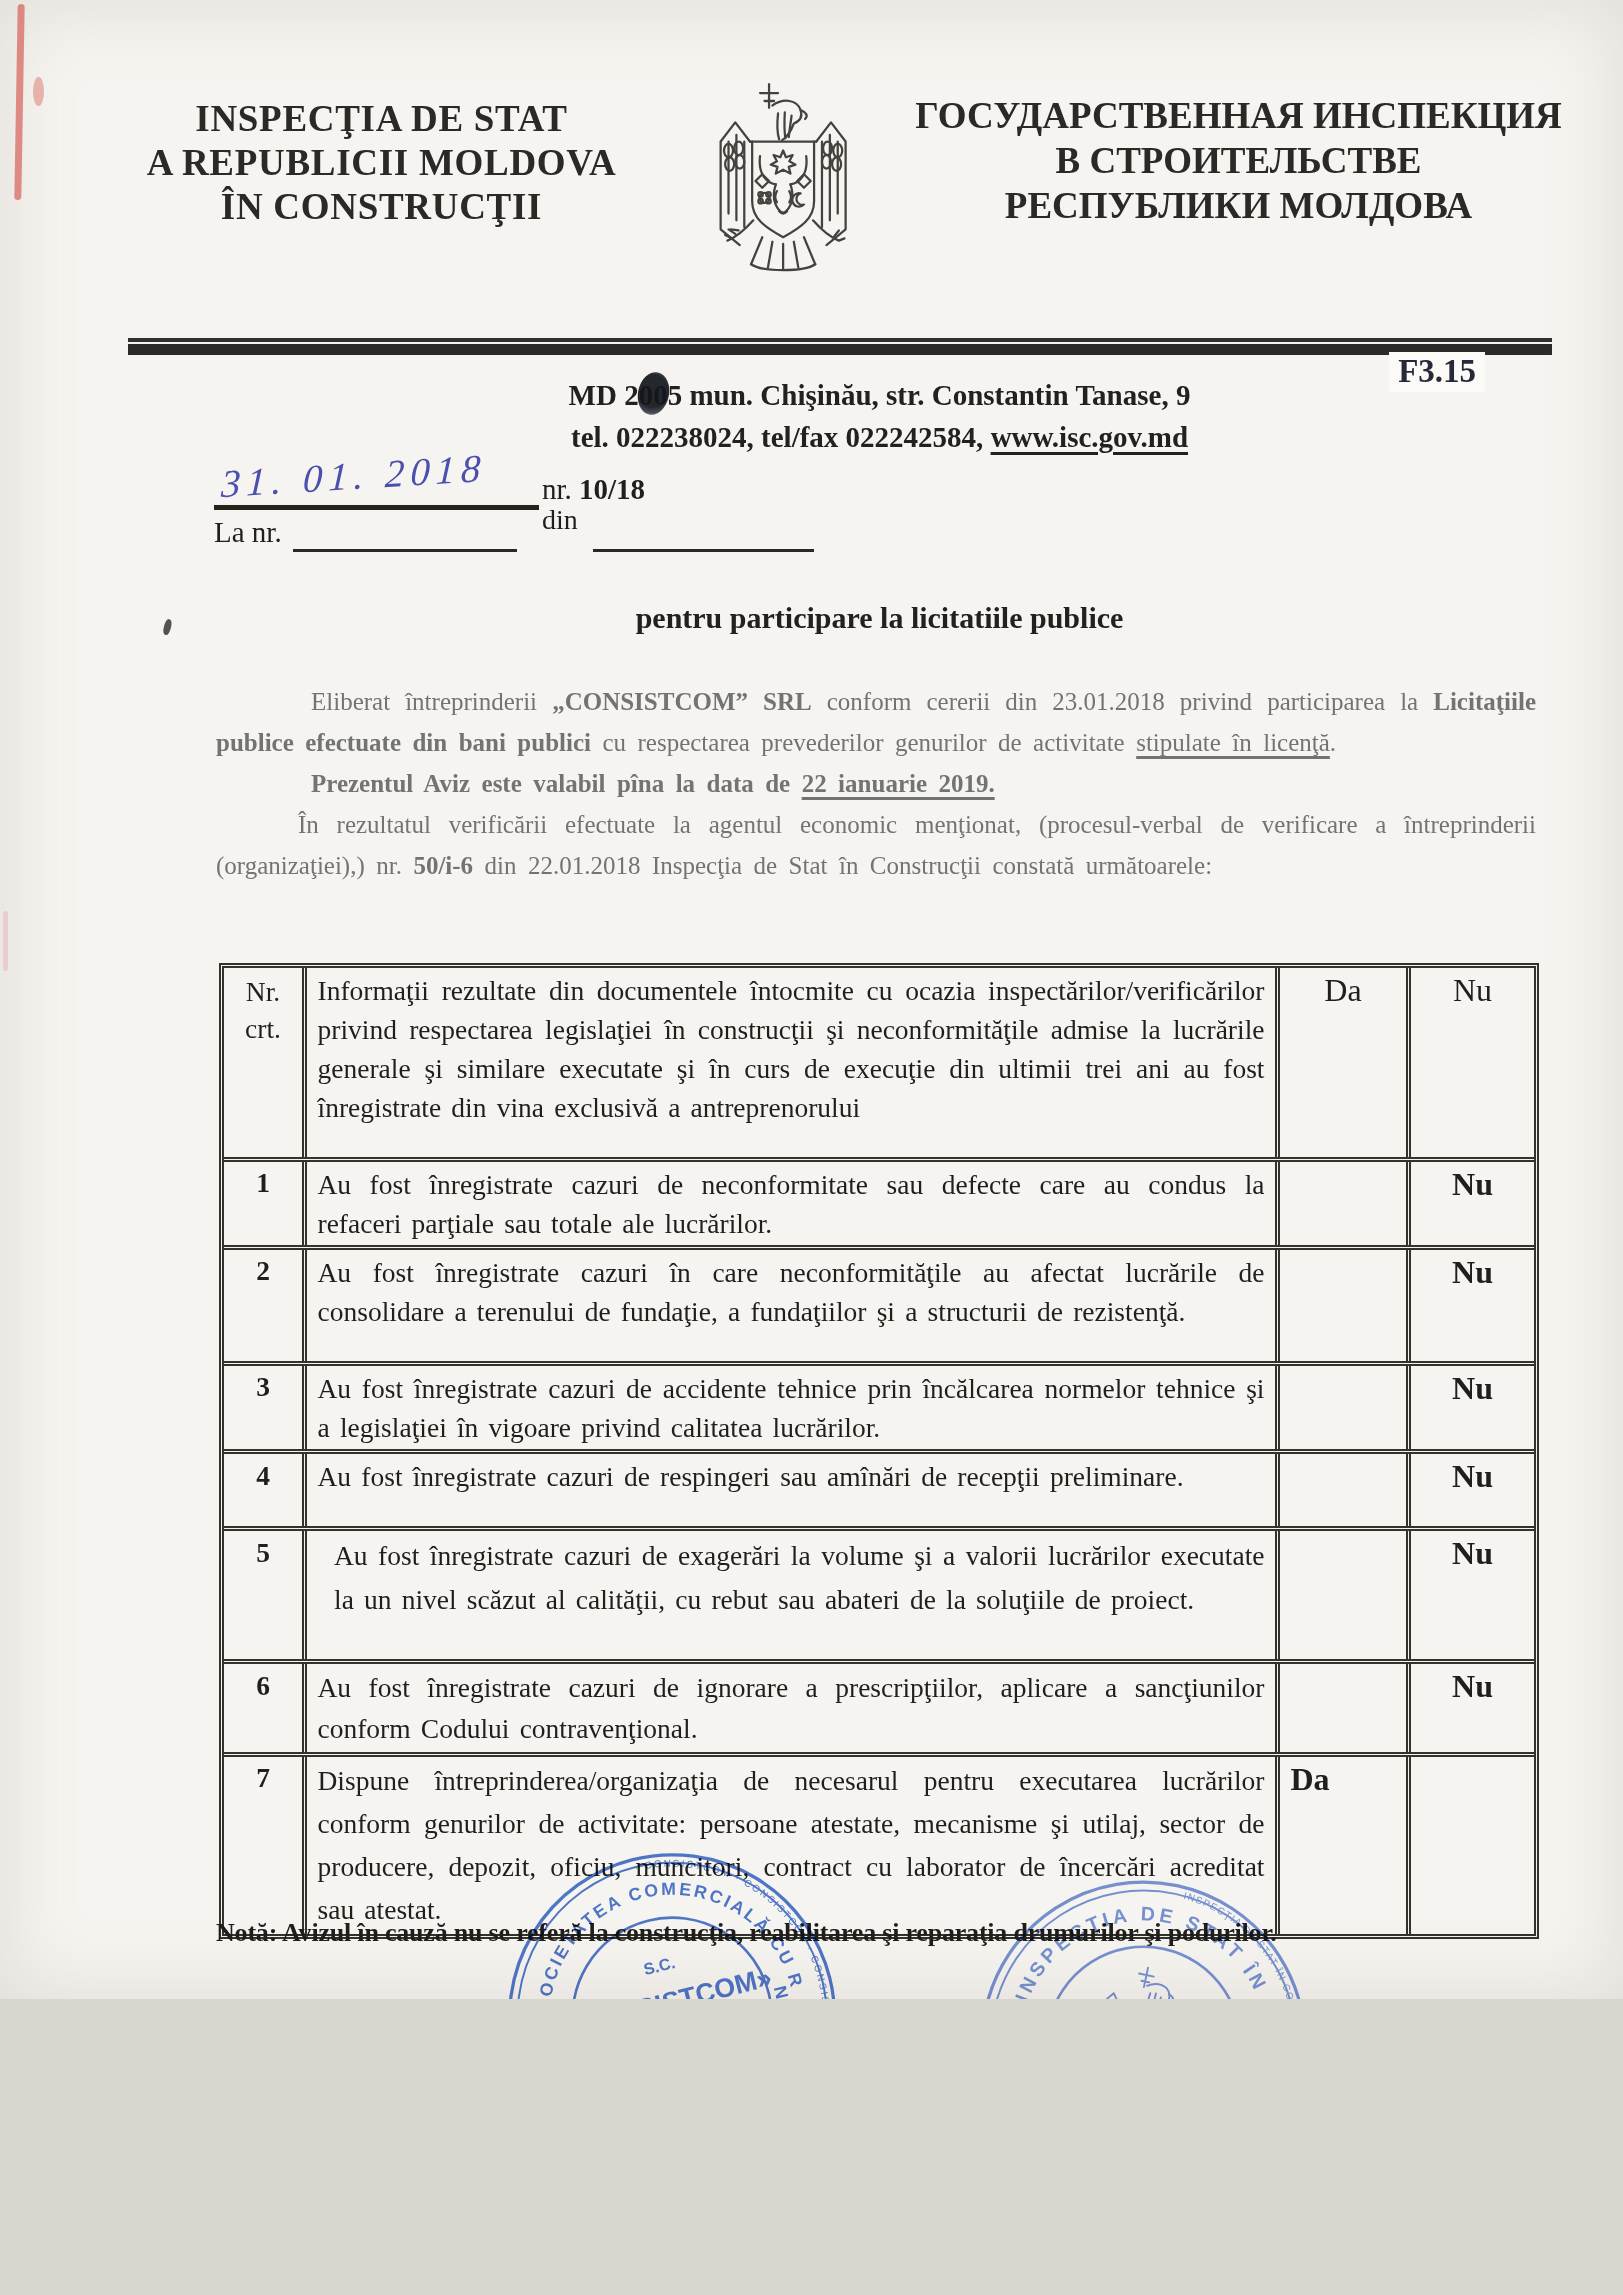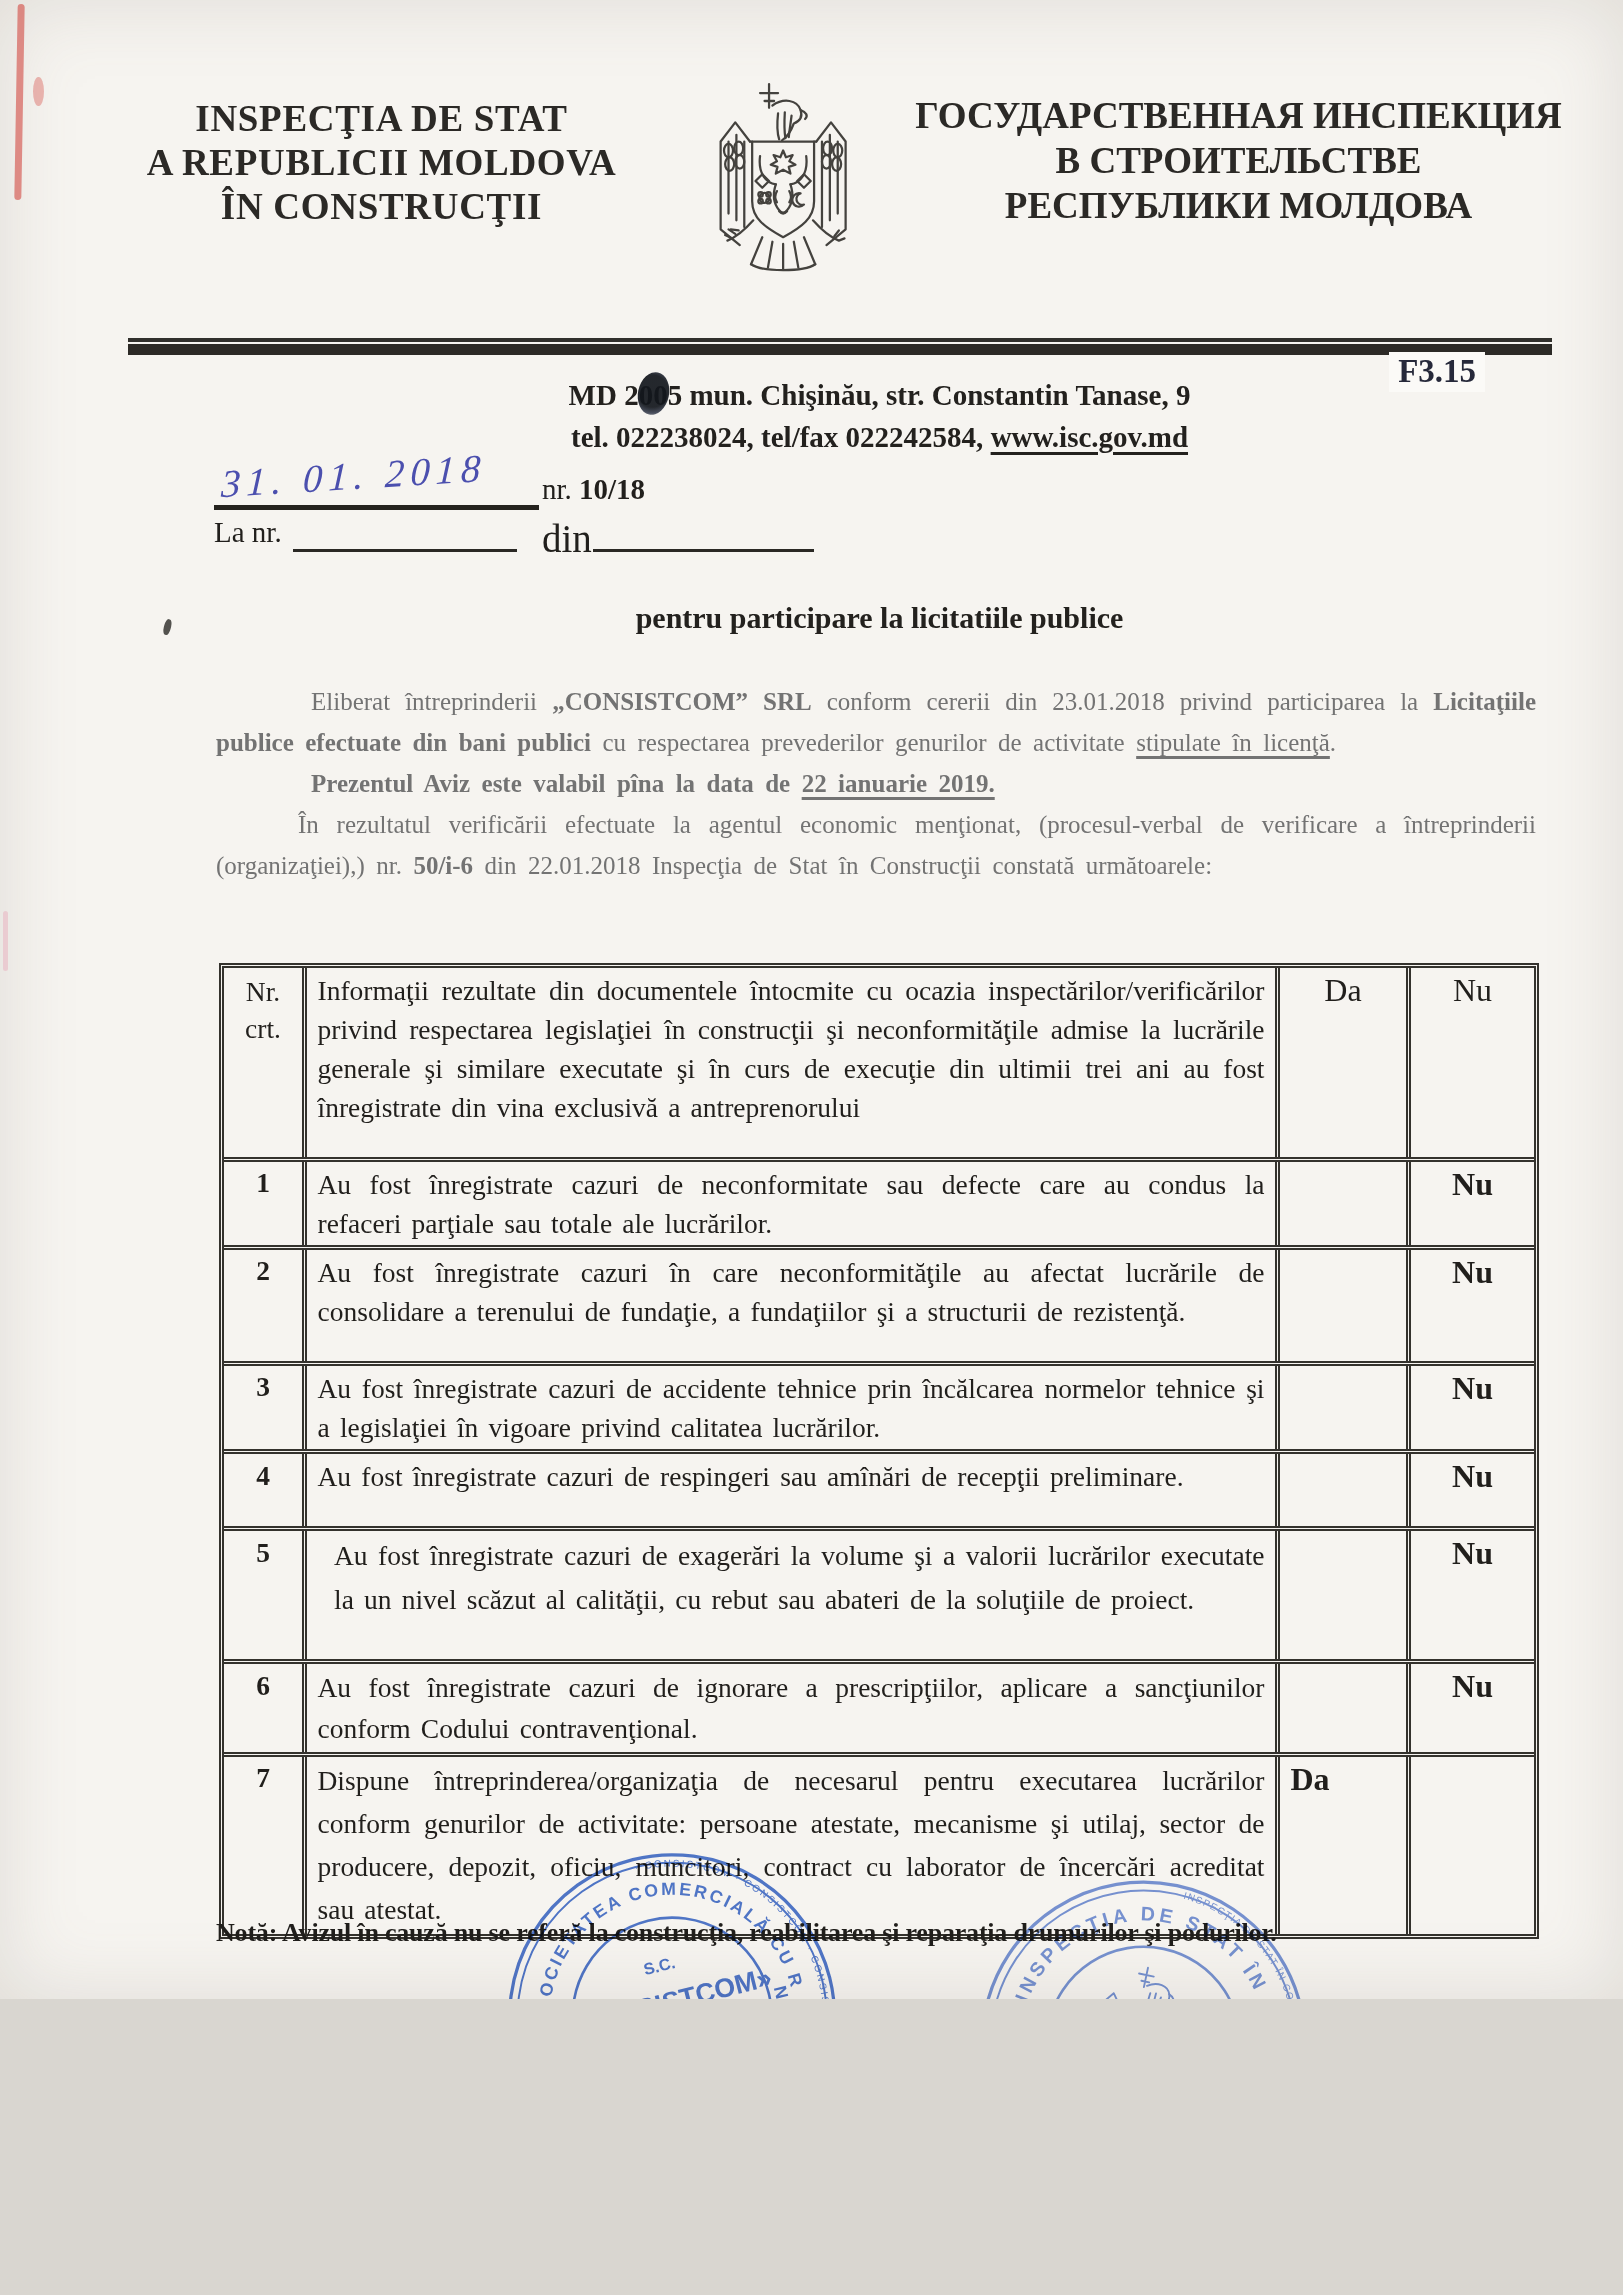--- a/index.html
+++ b/index.html
@@ -28,21 +28,21 @@
            background:radial-gradient(circle at 45% 45%,#12161c 0 55%,#3a4050 75%,rgba(40,44,56,.25));
            transform:rotate(12deg);opacity:.92;}
   
   .hand-date{position:absolute;left:221px;top:453px;font-size:39px;font-style:italic;
              color:#4b4fae;letter-spacing:5.9px;transform:rotate(-3.5deg) skewX(-6deg);white-space:nowrap;}
   .date-line{position:absolute;left:214px;top:505px;width:325px;height:4.6px;background:#25231e;}
   .nr-row{position:absolute;left:542px;top:473px;font-size:29px;}
   .nr-row b{font-weight:bold;}
   .lanr{position:absolute;left:214px;top:516px;font-size:29px;}
   .lanr-line{position:absolute;left:293px;top:549px;width:224px;height:3.3px;background:#2a2824;}
-  .din{position:absolute;left:542px;top:516px;font-size:39px;}
+  .din{position:absolute;left:542px;top:504px;font-size:28px;}
   .din-line{position:absolute;left:593px;top:549px;width:221px;height:3.3px;background:#2a2824;}
   
   .title{position:absolute;left:157px;top:547px;width:1445px;text-align:center;
          font-size:35px;font-weight:bold;letter-spacing:9.2px;color:#23211e;}
   .subtitle{position:absolute;left:157px;top:601px;width:1445px;text-align:center;
             font-size:30px;font-weight:bold;color:#23211e;}
   
   .body{position:absolute;left:216px;top:681px;width:1320px;font-size:25px;line-height:41px;
         text-align:justify;word-spacing:5.2px;color:#737373;}
   .body p{margin:0;}

